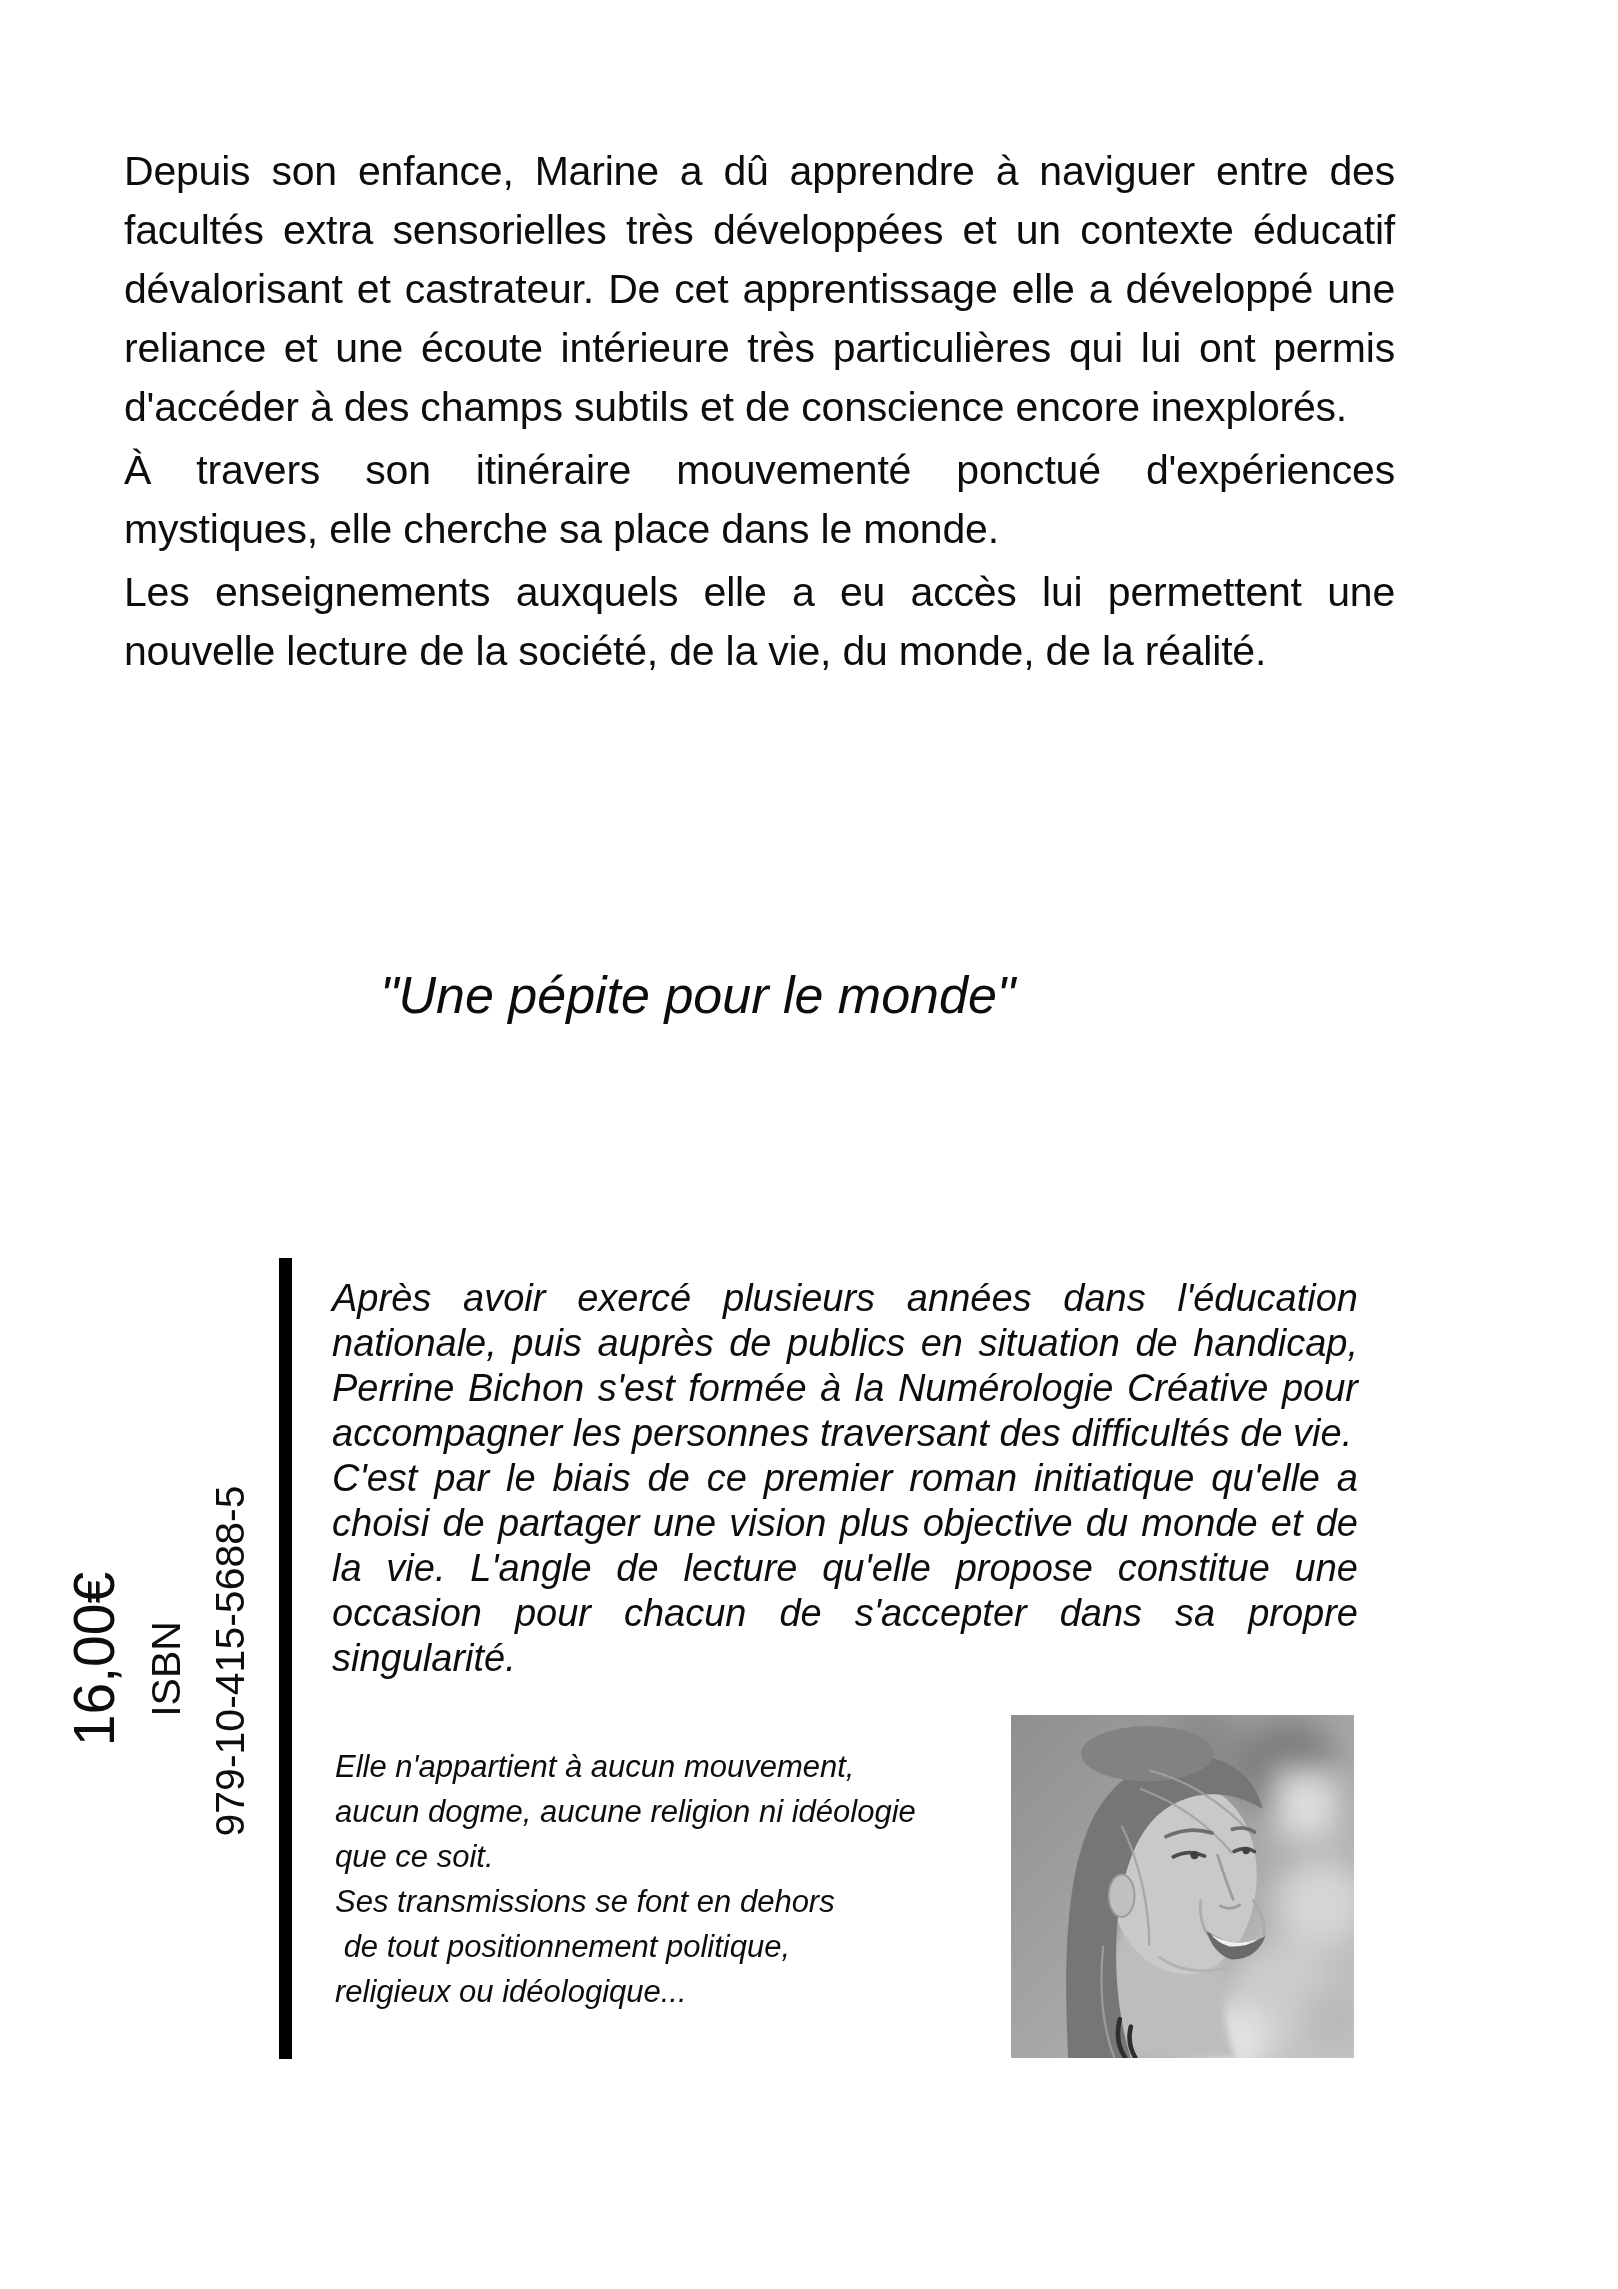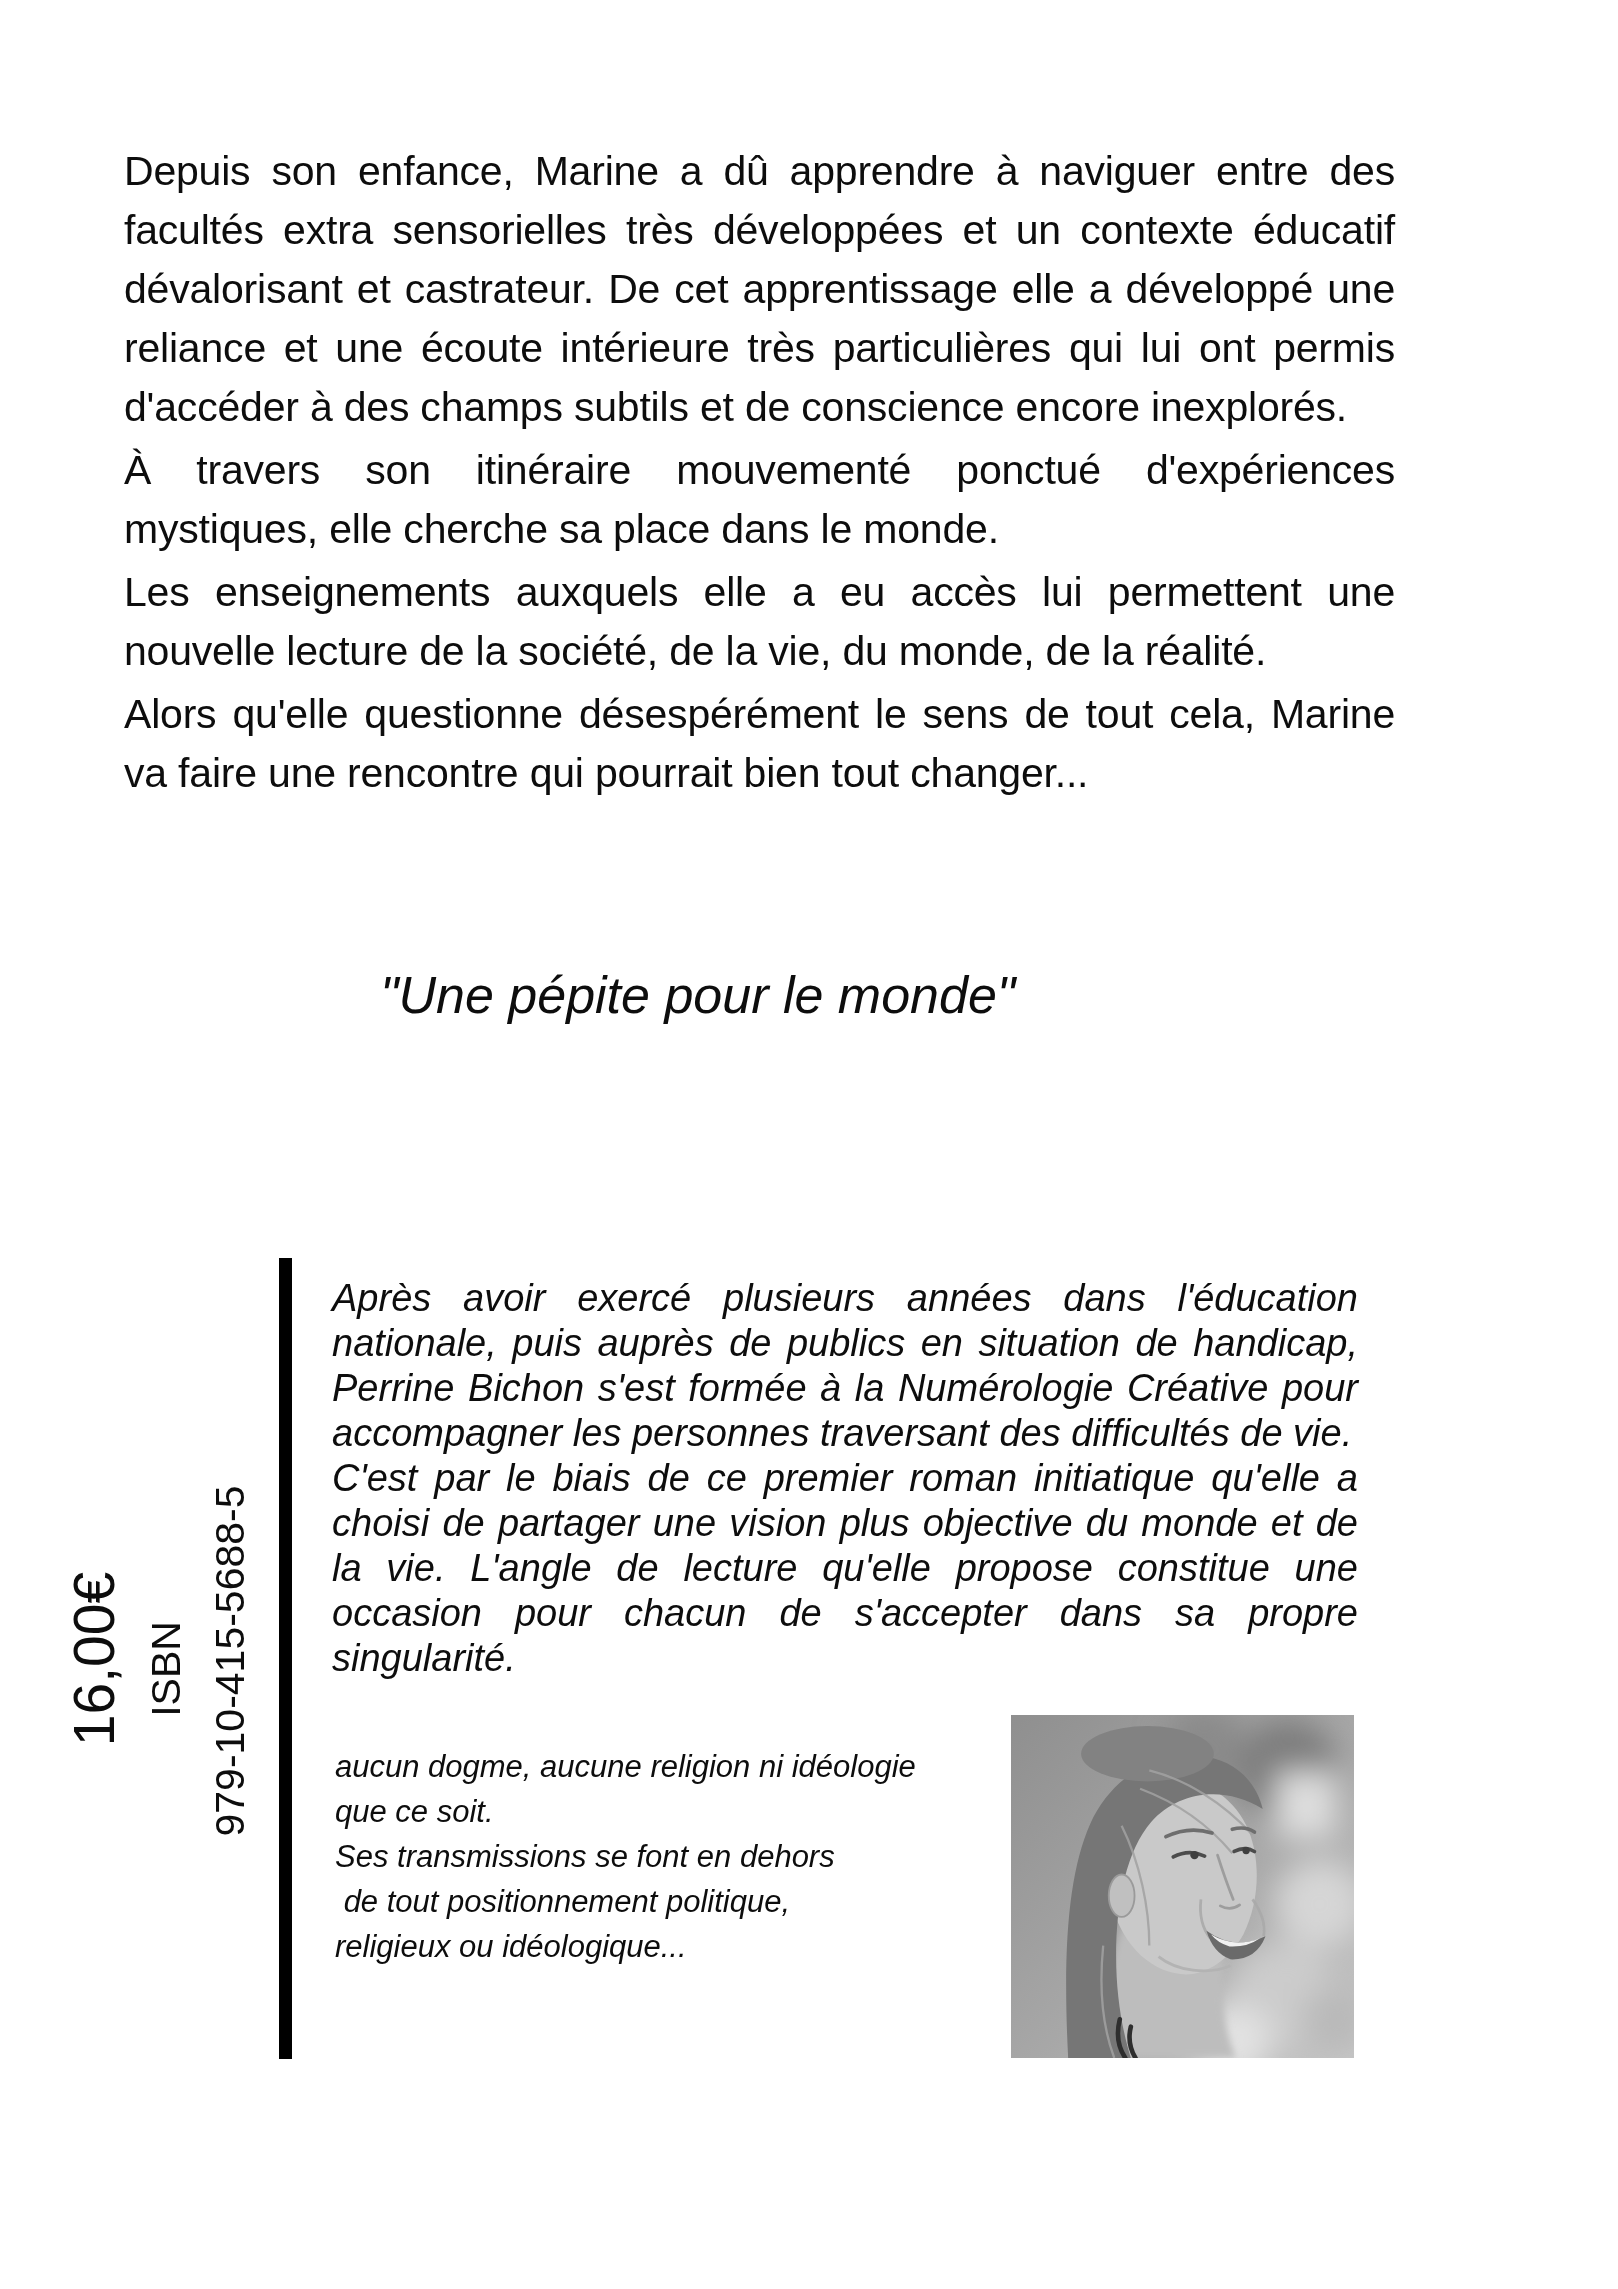--- a/index.html
+++ b/index.html
@@ -78,37 +78,37 @@
 </style>
 </head>
 <body>
 
 <div class="page">
 
   <div class="synopsis">
     <p>Depuis son enfance, Marine a dû apprendre à naviguer entre des facultés extra sensorielles très développées et un contexte éducatif dévalorisant et castrateur. De cet apprentissage elle a développé une reliance et une écoute intérieure très particulières qui lui ont permis d'accéder à des champs subtils et de conscience encore inexplorés.</p>
     <p>À travers son itinéraire mouvementé ponctué d'expériences mystiques, elle cherche sa place dans le monde.</p>
     <p>Les enseignements auxquels elle a eu accès lui permettent une nouvelle lecture de la société, de la vie, du monde, de la réalité.</p>
-    <p>Alors qu'elle questionne désespérément le sens de tout cela, Marine va faire une rencontre qui pourrait bien tout changer...</p>
   </div>
 
   <div class="quote">"Une pépite pour le monde"</div>
 
   <div class="vtext price">16,00€</div>
   <div class="vtext isbn-label">ISBN</div>
   <div class="vtext isbn-number">979-10-415-5688-5</div>
 
   <div class="bar"></div>
 
   <div class="bio">
     <p>Après avoir exercé plusieurs années dans l'éducation nationale, puis auprès de publics en situation de handicap, Perrine Bichon s'est formée à la Numérologie Créative pour accompagner les personnes traversant des difficultés de vie.</p>
     <p>C'est par le biais de ce premier roman initiatique qu'elle a choisi de partager une vision plus objective du monde et de la vie. L'angle de lecture qu'elle propose constitue une occasion pour chacun de s'accepter dans sa propre singularité.</p>
   </div>
 
   <div class="note">
+    <div class="note-line">Elle n'appartient à aucun mouvement,</div>
     <div class="note-line">aucun dogme, aucune religion ni idéologie</div>
     <div class="note-line">que ce soit.</div>
     <div class="note-line">Ses transmissions se font en dehors</div>
     <div class="note-line"> de tout positionnement politique,</div>
     <div class="note-line">religieux ou idéologique...</div>
   </div>
 
   <div class="photo">
     <svg width="343" height="343" viewBox="0 0 372 372" xmlns="http://www.w3.org/2000/svg">
       <defs>

